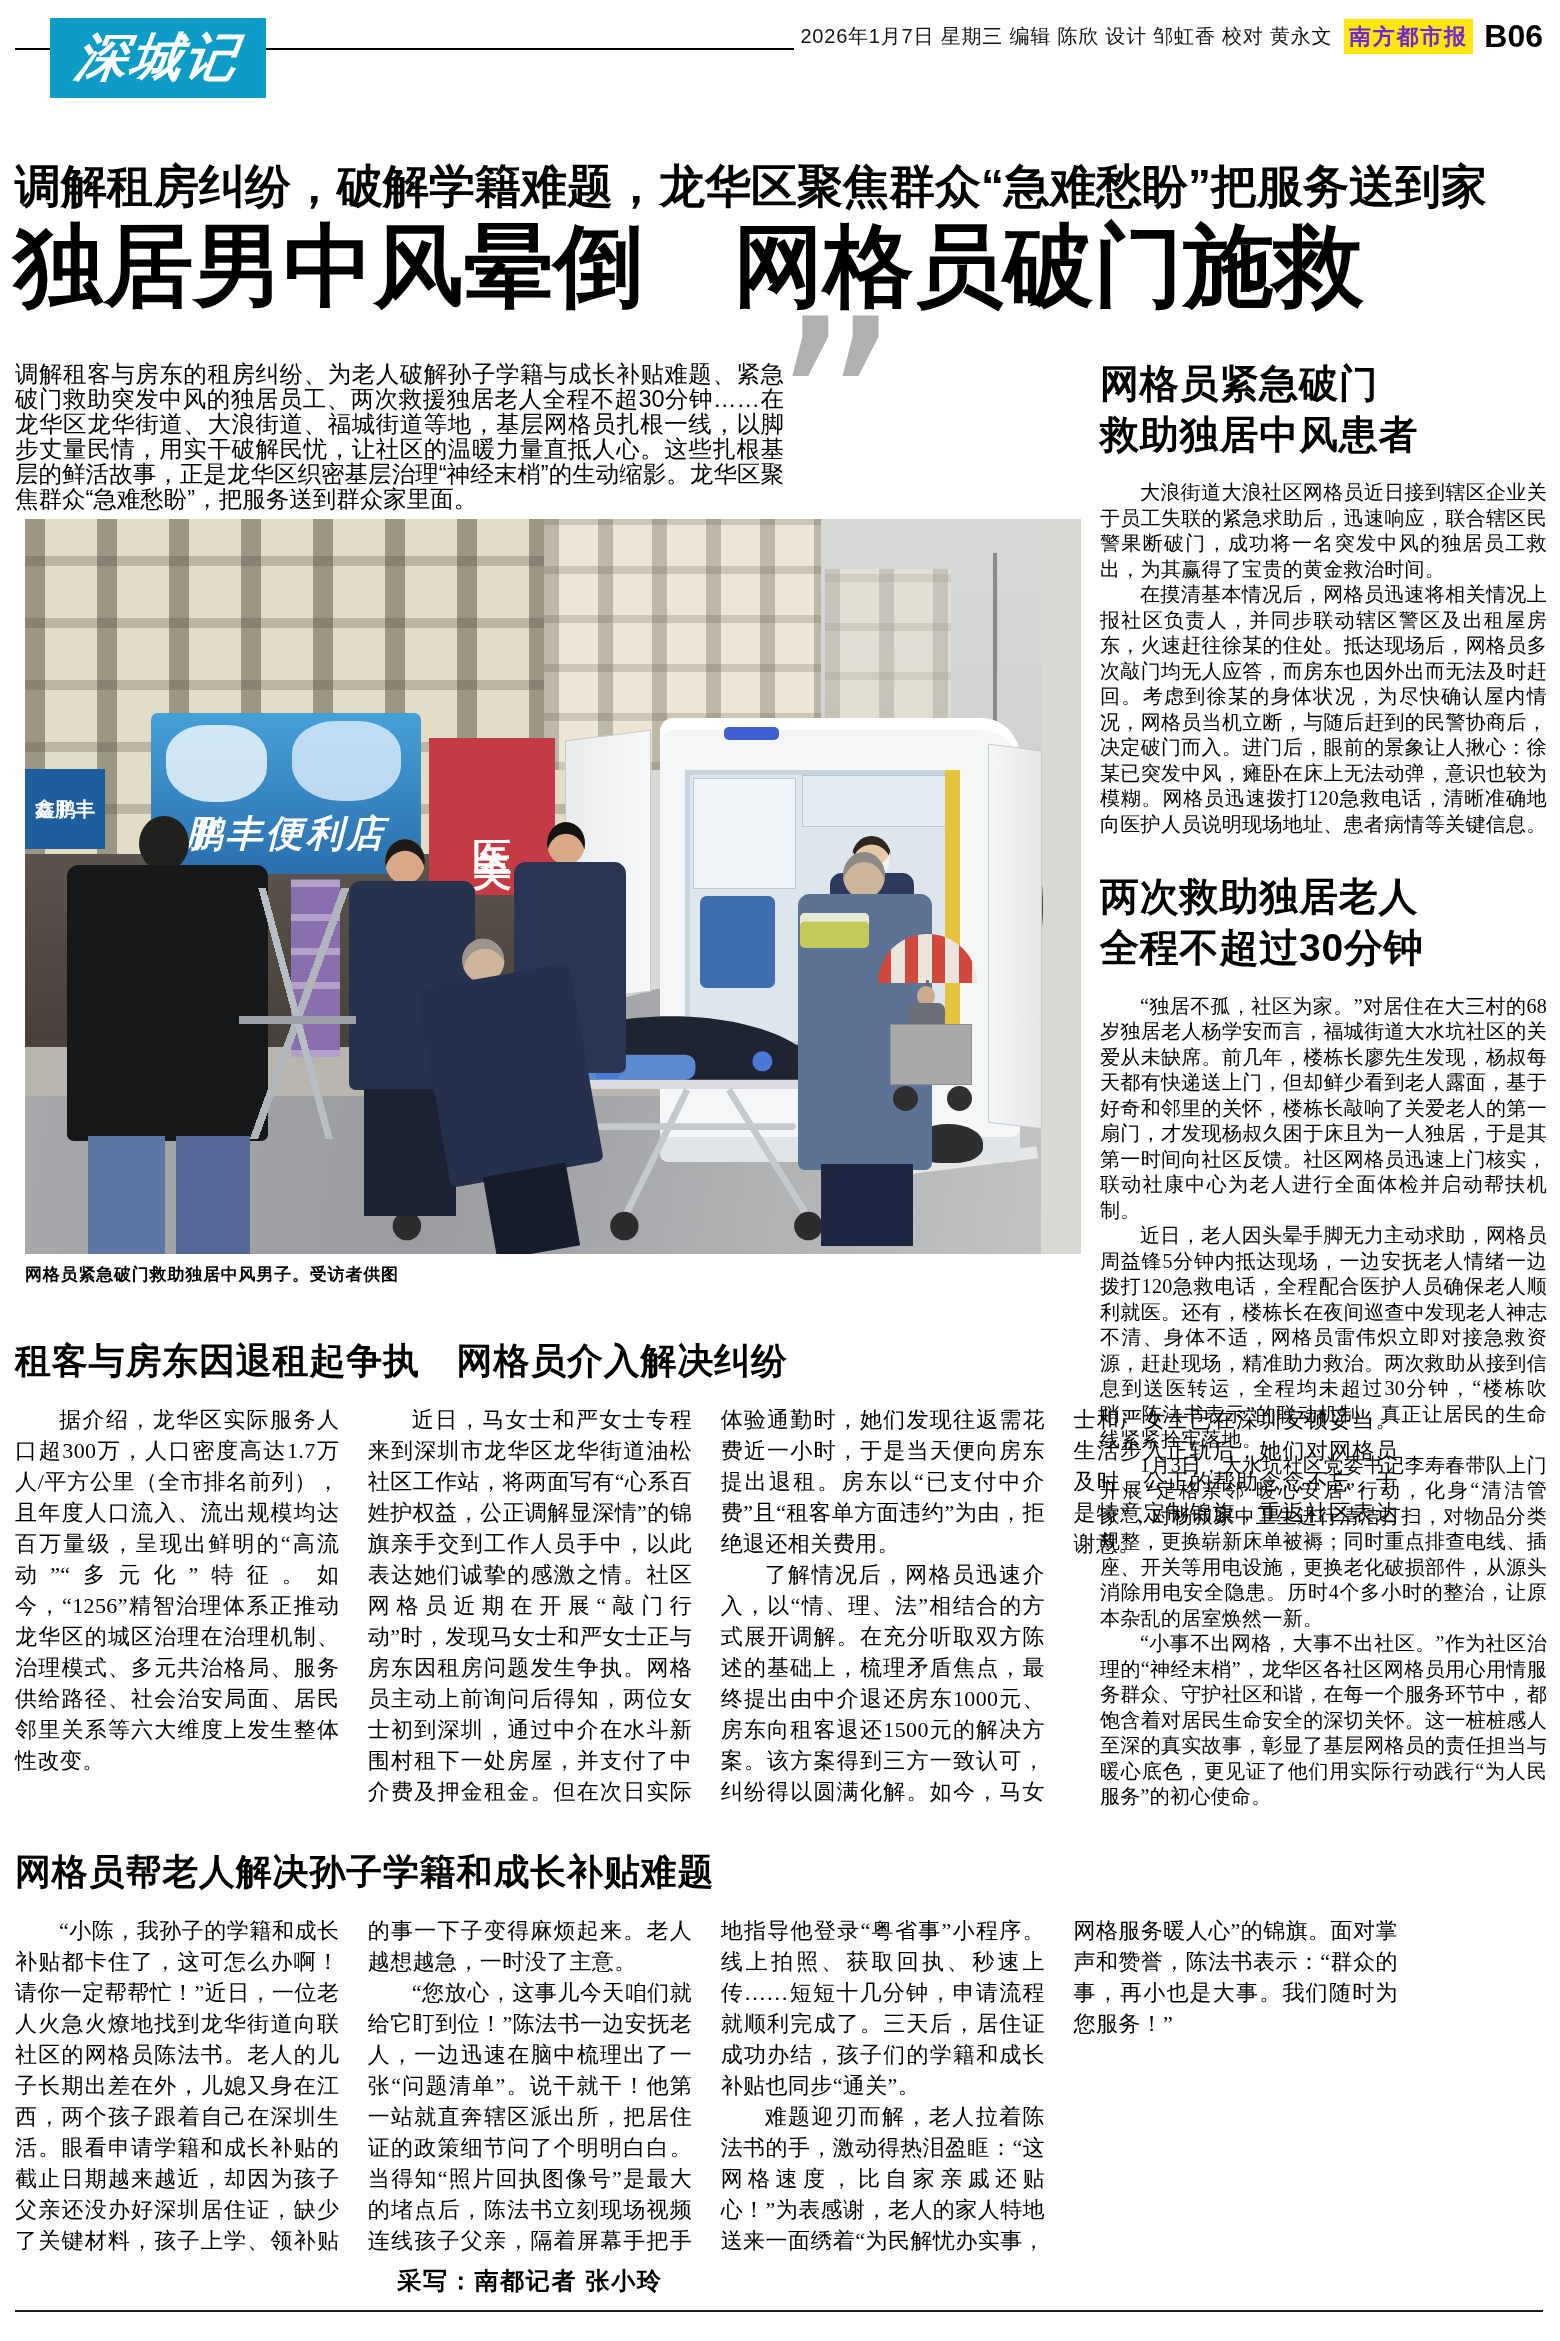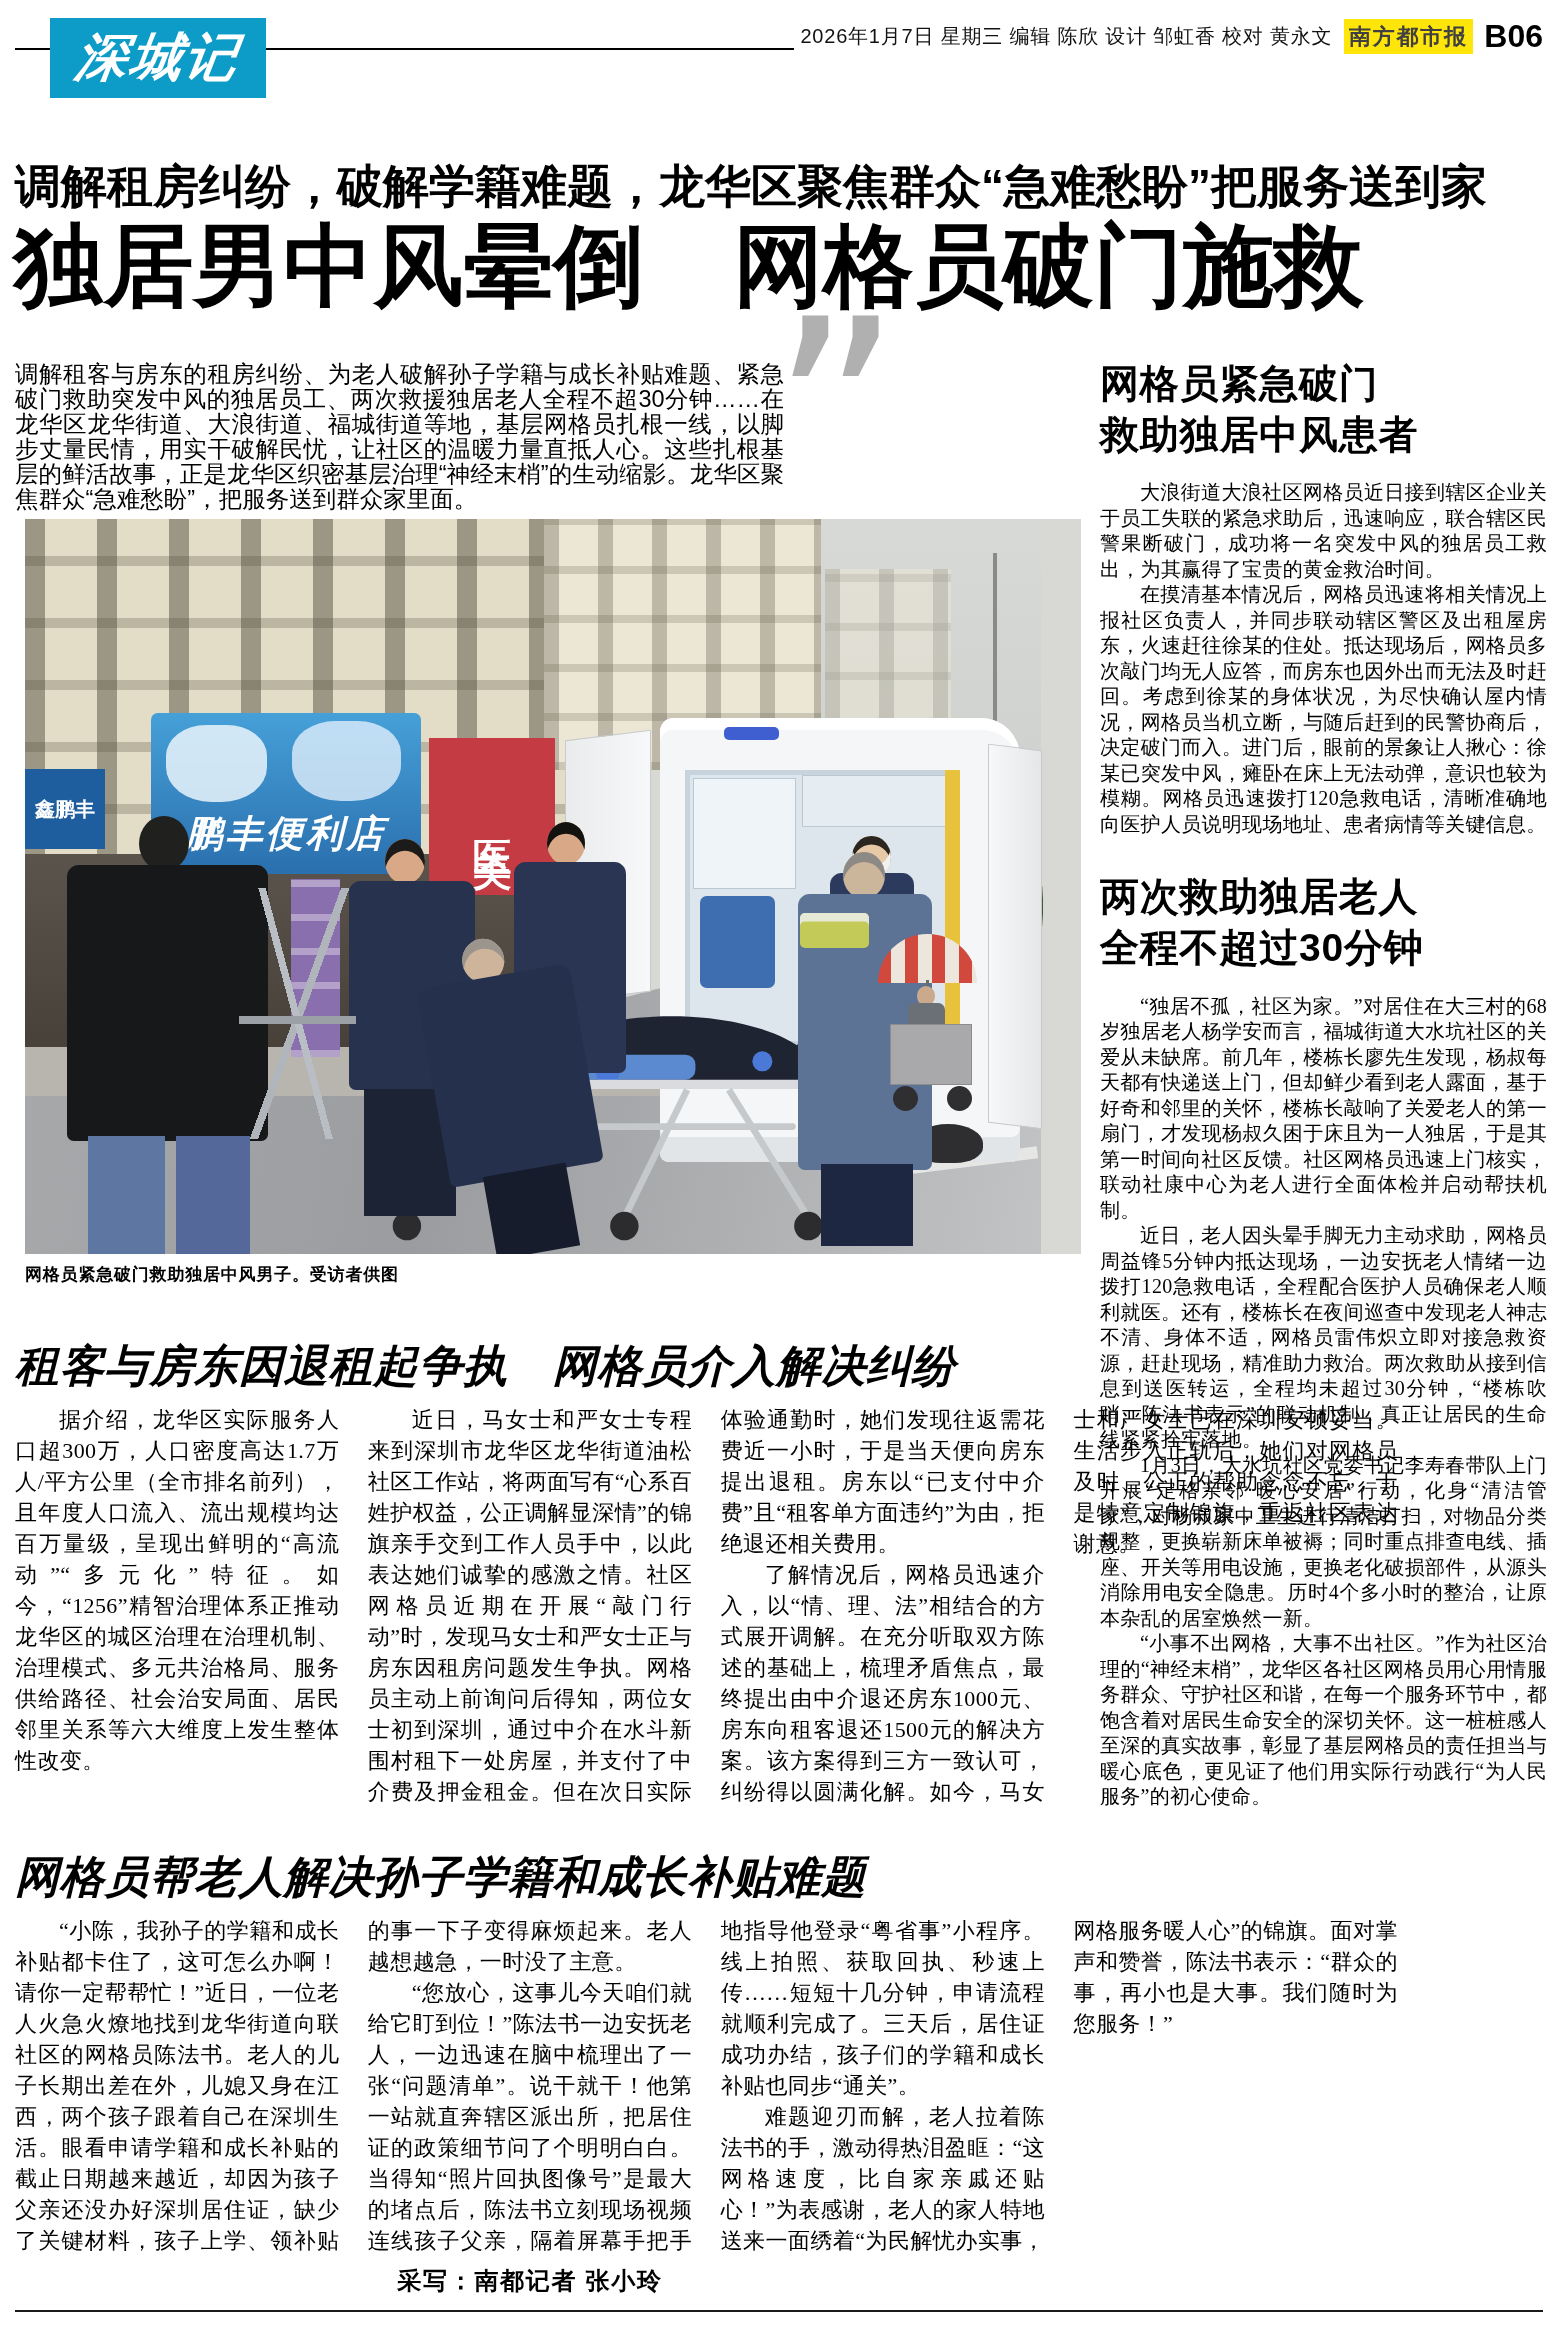--- a/index.html
+++ b/index.html
@@ -6,21 +6,21 @@
   .page{position:relative;width:1560px;height:2342px;background:#ffffff;overflow:hidden;
         font-family:"Liberation Sans",sans-serif;color:#000;}
 
   
   .m-rule{position:absolute;left:15px;right:17px;top:48px;height:1.7px;background:#000;}
   .logo-box{position:absolute;left:50px;top:18.4px;width:216px;height:80px;background:#0d9cc7;
             display:flex;align-items:center;justify-content:center;z-index:2;}
   .logo-text{color:#fff;font-size:52px;font-weight:900;font-style:italic;letter-spacing:2.5px;transform:skewX(-8deg);}
   .dateline{position:absolute;right:17px;top:18.4px;display:flex;align-items:center;gap:11.7px;z-index:2;background:#fff;padding-left:6.7px;}
   .date-staff{font-size:20px;color:#111;letter-spacing:0.8px;}
-  .brand-box{background:#ffe60a;color:#404040;font-weight:900;font-size:22px;padding:2.5px 5px;letter-spacing:1.7px;}
+  .brand-box{background:#ffe60a;color:#6d28d9;font-weight:900;font-size:22px;padding:2.5px 5px;letter-spacing:1.7px;}
   .page-no{font-size:32px;font-weight:900;letter-spacing:0px;}
 
   
   .kicker{position:absolute;left:15px;top:156px;width:1538px;font-size:46px;font-weight:600;
           white-space:nowrap;letter-spacing:0px;}
   .headline{position:absolute;left:13.4px;top:206px;font-size:90px;font-weight:900;white-space:nowrap;letter-spacing:0px;}
 
   
   .lead{position:absolute;left:15px;top:362px;width:769px;font-size:23.5px;line-height:25px;
         text-align:justify;font-weight:500;}
@@ -34,21 +34,21 @@
      repeating-linear-gradient(90deg, rgba(86,80,66,.50) 0 20px, rgba(0,0,0,0) 20px 72px),
      repeating-linear-gradient(0deg, rgba(122,116,98,.38) 0 10px, rgba(0,0,0,0) 10px 62px);}
   .win-grid-light{background-color:#ece7d5;background-image:
      repeating-linear-gradient(90deg, rgba(100,95,80,.35) 0 15px, rgba(0,0,0,0) 15px 54px),
      repeating-linear-gradient(0deg, rgba(130,124,105,.3) 0 8.4px, rgba(0,0,0,0) 8.4px 49px);}
   .head{position:absolute;border-radius:50%;}
   .torso{position:absolute;border-radius:11.7px 11.7px 6.7px 6.7px;}
   .caption{position:absolute;left:25px;top:1263px;font-size:17px;font-weight:600;letter-spacing:0.8px;}
 
   
-  .sec-h{position:absolute;left:15px;font-size:44px;font-weight:800;letter-spacing:0.8px;white-space:nowrap;font-style:italic;}
+  .sec-h{position:absolute;left:15px;font-size:36px;font-weight:800;letter-spacing:0.8px;white-space:nowrap;}
   #sec-dispute-h{top:1337px;}
   #sec-subsidy-h{top:1848px;}
   .cols3{position:absolute;left:15px;width:1030px;column-count:3;column-gap:28.5px;column-fill:auto;
          font-family:"Liberation Serif",serif;font-size:22px;line-height:31px;text-align:justify;letter-spacing:0.4px;}
   #dispute-cols{top:1404px;height:417px;}
   #subsidy-cols{top:1915px;height:369px;}
   .cols3 p,.rc-body p{margin:0;text-indent:2em;}
   .byline{position:absolute;left:15px;top:2265px;width:1030px;text-align:center;font-size:24px;font-weight:700;letter-spacing:1.7px;}
 
   

